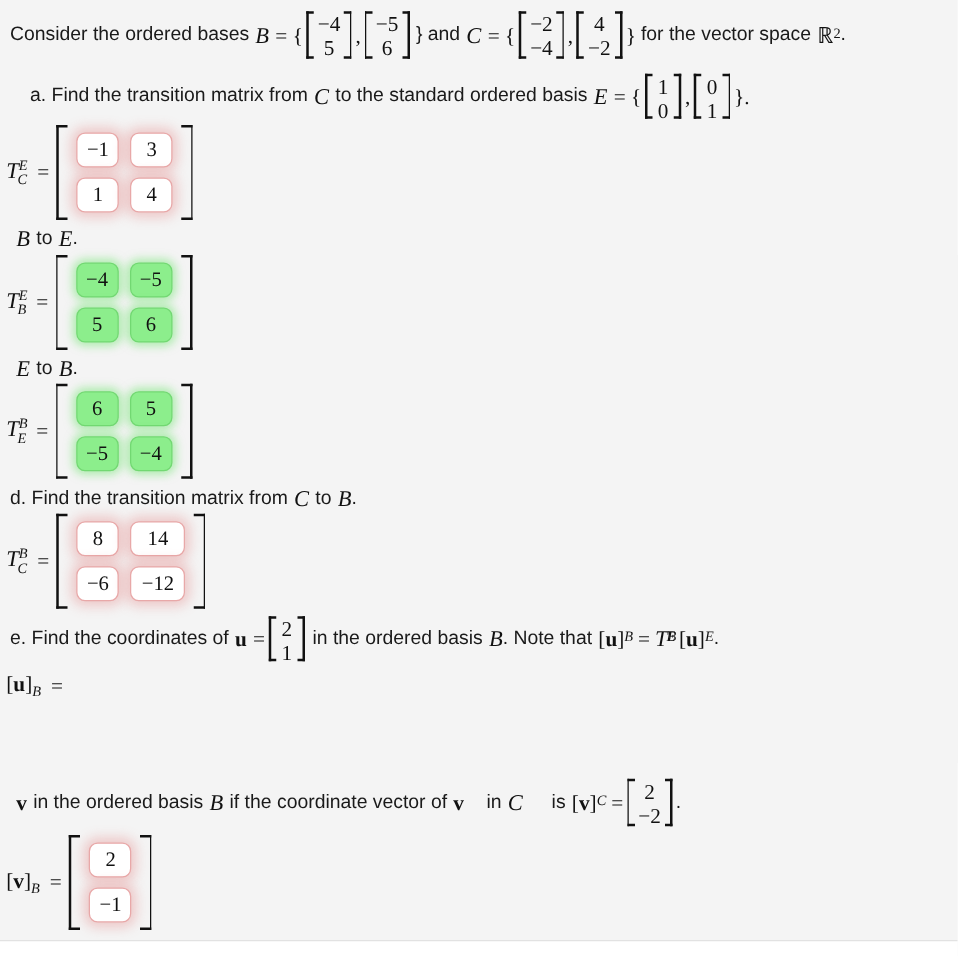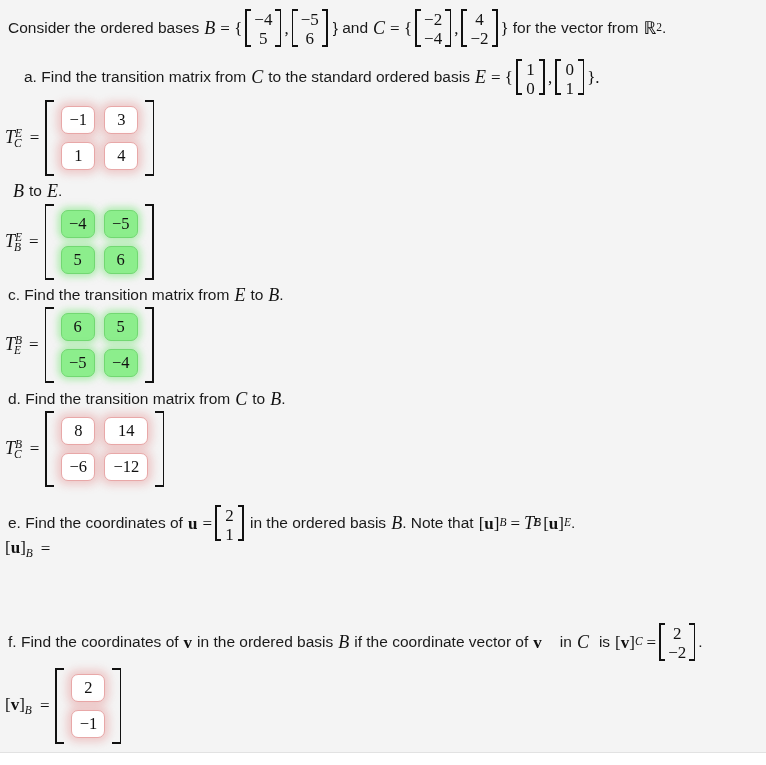--- a/index.html
+++ b/index.html
@@ -239,21 +239,21 @@
         </span>
       <span class="cells">
         <span>4</span>
         <span>−2</span>
       </span>
       <span class="brk r">
           <span class="stem"></span>
         </span>
     </span>
     <span class="mathop">}</span>
-    <span class="prose" style="margin-left:4px;">for the vector from</span>
+    <span class="prose" style="margin-left:4px;">for the vector space</span>
     <span class="blackboard" style="margin-left:5px;">ℝ</span>
     <span class="sup" style="font-style:normal;">2</span>
     <span class="prose">.</span>
   </div>
 
   <div class="row prose" style="left:24px; top:58px; height:38px;">
     <span>a. Find the transition matrix from</span>
     <span class="mathvar" style="margin-left:5px;">C</span>
     <span style="margin-left:5px;">to the standard ordered basis</span>
     <span class="mathvar" style="margin-left:5px;">E</span>
@@ -337,21 +337,20 @@
           <span class="box correct">6</span>
         </span>
       </span>
       <span class="brk r">
           <span class="stem"></span>
         </span>
     </span>
   </div>
 
   <div class="row prose" style="left:8px; top:285px; height:20px;">
-    <span>c. Find the transition matrix from</span>
     <span class="mathvar" style="margin-left:5px;">E</span>
     <span style="margin-left:5px;">to</span>
     <span class="mathvar" style="margin-left:5px;">B</span>
     <span>.</span>
   </div>
 
   <div class="row" style="left:5px; top:307px;">
     <span class="lbl">
       <span class="mathvar">T</span><span class="sup">B</span><span class="sub" style="margin-left:-8px;">E</span>
     </span>
@@ -402,21 +401,21 @@
           <span class="box incorrect">−6</span>
           <span class="box incorrect wide">−12</span>
         </span>
       </span>
       <span class="brk r">
           <span class="stem"></span>
         </span>
     </span>
   </div>
 
-  <div class="row prose" style="left:8px; top:504px; height:38px;">
+  <div class="row prose" style="left:8px; top:492px; height:38px;">
     <span>e. Find the coordinates of</span>
     <span class="bold-vec" style="margin-left:5px;">u</span>
     <span class="mathop" style="margin-left:5px;">=</span>
     <span class="vec" style="height:36px;">
       <span class="brk l">
           <span class="stem"></span>
         </span>
       <span class="cells">
         <span>2</span>
         <span>1</span>
@@ -444,29 +443,28 @@
   </div>
 
   <div class="row" style="left:5px; top:538px;">
     <span class="lbl">
       <span class="mathop">[</span><span class="bold-vec">u</span><span class="mathop">]</span><span class="sub">B</span>
     </span>
     <span class="eq">=</span>
   </div>
 
   <div class="row prose" style="left:8px; top:622px; height:40px;">
-    <span>f. Find the coordinates of</span>
     <span class="bold-vec" style="margin-left:5px;">v</span>
     <span style="margin-left:5px;">in the ordered basis</span>
     <span class="mathvar" style="margin-left:5px;">B</span>
     <span style="margin-left:5px;">if the coordinate vector of</span>
     <span class="bold-vec" style="margin-left:5px;">v</span>
     <span style="margin-left:18px;">in</span>
     <span class="mathvar" style="margin-left:5px;">C</span>
-    <span style="margin-left:10px;">is</span>
+    <span style="margin-left:23px;">is</span>
     <span class="mathop" style="margin-left:5px;">[</span>
     <span class="bold-vec">v</span>
     <span class="mathop">]</span>
     <span class="sub">C</span>
     <span class="mathop" style="margin-left:4px;">=</span>
     <span class="vec" style="height:38px;">
       <span class="brk l">
           <span class="stem"></span>
         </span>
       <span class="cells">

